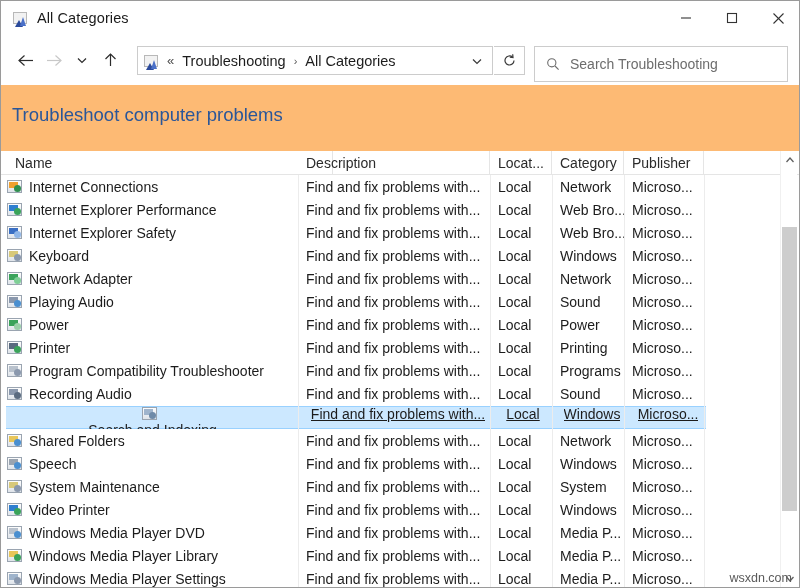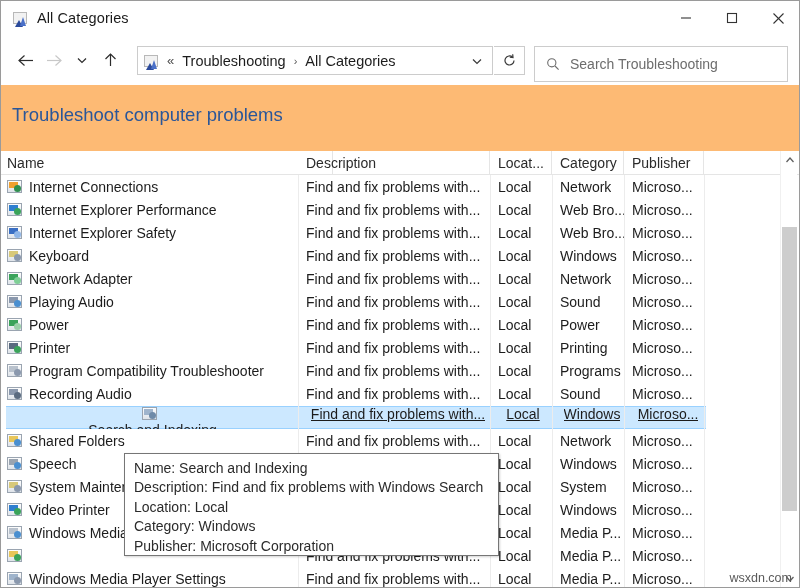--- a/index.html
+++ b/index.html
@@ -334,21 +334,21 @@
         </svg>
     </span>
     <span class="search-ph">Search Troubleshooting</span>
   </div>
 
   <div class="page-title">Troubleshoot computer problems</div>
 
   <div class="listview">
 
     <div class="col-head">
-      <div class="ch" style="left:0;width:332px;padding-left:6px;">Name</div>
+      <div class="ch" style="left:0;width:332px;padding-left:14px;">Name</div>
       <div class="ch" style="left:297px;width:192px;">Description</div>
       <div class="ch" style="left:489px;width:62px;">Locat...</div>
       <div class="ch" style="left:551px;width:72px;">Category</div>
       <div class="ch" style="left:623px;width:80px;">Publisher</div>
       <div class="ch" style="left:703px;width:77px;border-right:none;"></div>
     </div>
 
     <div class="rows" id="rows-container">
         <div class="row">
           <div class="cell c-name">
@@ -737,20 +737,21 @@
         </div>
         <div class="row">
           <div class="cell c-name">
             <span class="row-icon">
               <div class="ic">
                 <div class="frame"></div>
                 <div class="bar" style="left:2px;top:3px;width:9px;height:6px;background:#e8c65a;"></div>
                 <div class="blob" style="left:7px;top:6px;width:7px;height:7px;background:#3aa35a;"></div>
               </div>
             </span>
+            <span class="cell-text">Windows Media Player Library</span>
           </div>
           <div class="cell c-desc">
             <span class="cell-text">Find and fix problems with...</span>
           </div>
           <div class="cell c-loc">
             <span class="cell-text">Local</span>
           </div>
           <div class="cell c-cat">
             <span class="cell-text">Media P...</span>
           </div>
@@ -798,22 +799,15 @@
         </svg>
     </div>
     <div class="sb-thumb"></div>
     <div class="sb-arrow sb-down">
       <svg width="10" height="8" viewBox="0 0 10 8">
           <polyline points="1.5,2 5,6 8.5,2" fill="none" stroke="currentColor" stroke-width="1.3"></polyline>
         </svg>
     </div>
   </div>
 
-  <div class="tooltip">
-    <div class="tt-line">Name: Search and Indexing</div>
-    <div class="tt-line">Description: Find and fix problems with Windows Search</div>
-    <div class="tt-line">Location: Local</div>
-    <div class="tt-line">Category: Windows</div>
-    <div class="tt-line">Publisher: Microsoft Corporation</div>
-  </div>
 
   <div class="watermark">wsxdn.com</div>
 </div>
 
 </body></html>

